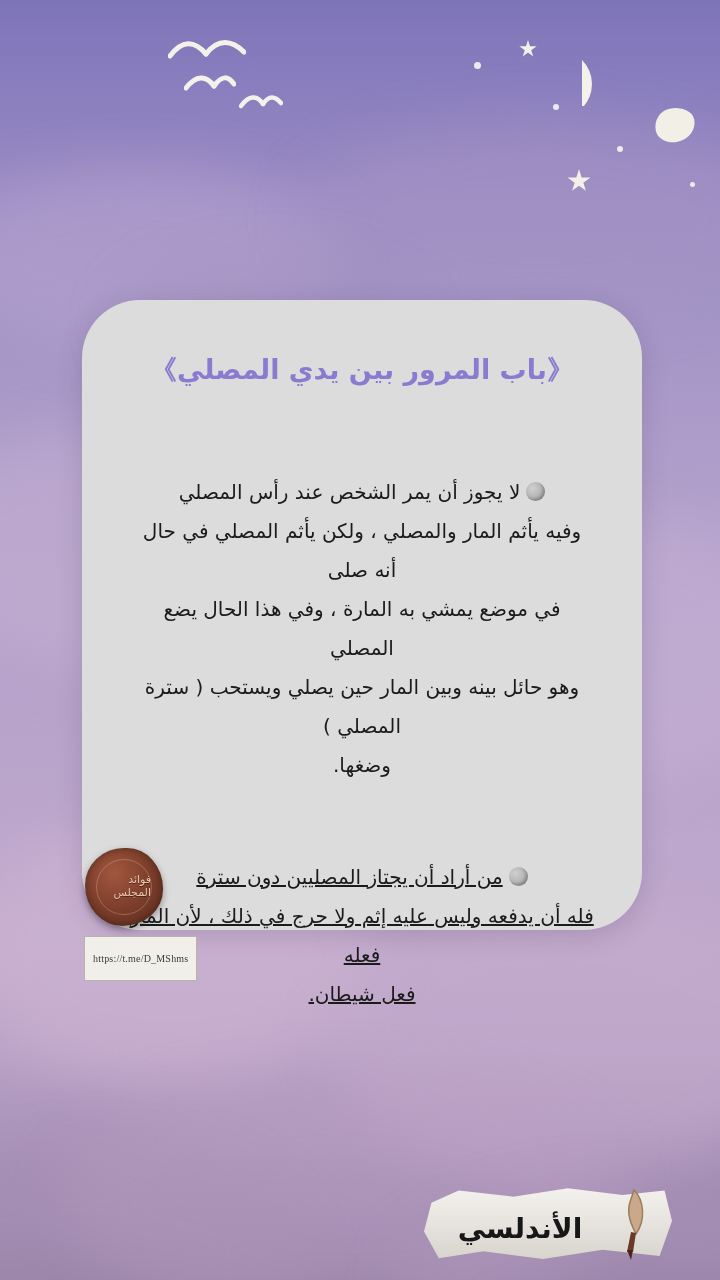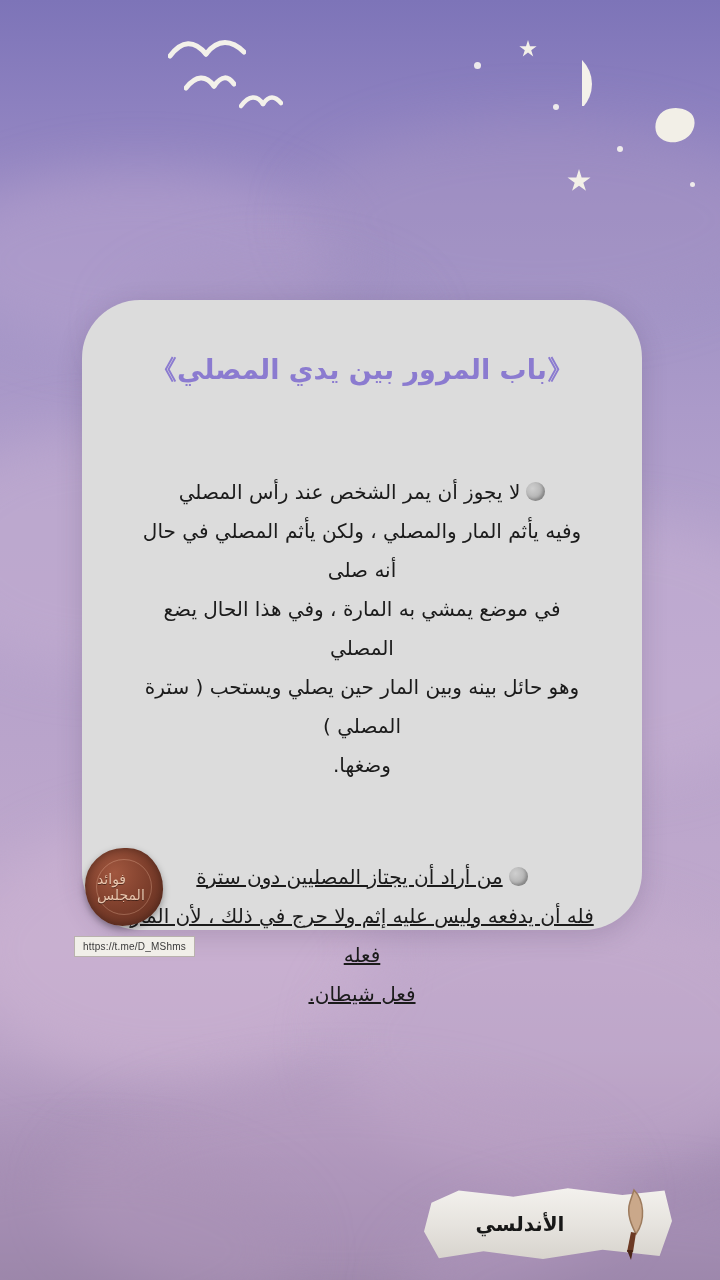--- a/index.html
+++ b/index.html
@@ -187,35 +187,35 @@
   }
   .seal-inner {
     position: absolute;
     left: 11px; top: 11px; right: 11px; bottom: 11px;
     border-radius: 50%;
     border: 1px solid rgba(255,210,180,0.28);
     display: flex;
     align-items: center;
     justify-content: center;
     color: #e9c6ae;
-    font-size: 14px;
+    font-size: 11px;
     line-height: 1.15;
-    text-align: left;
+    text-align: right;
     font-family: "DejaVu Sans", sans-serif;
     direction: rtl;
     text-shadow: 0 1px 0 rgba(0,0,0,0.4);
   }
   .seal-link {
     position: absolute;
-    left: 74px;
+    left: 84px;
     top: 936px;
-    padding: 4px 8px;
+    padding: 16px 8px;
     background: #f1efe9;
     border: 1px solid #b9b2ad;
-    font-family: Liberation Sans, sans-serif;
+    font-family: Liberation Serif, serif;
     font-size: 10px;
     color: #3a3a3a;
     direction: ltr;
     letter-spacing: 0.2px;
   }
 
   
   .footer-banner {
     position: absolute;
     left: 424px;
@@ -226,21 +226,21 @@
     clip-path: polygon(3% 22%, 14% 6%, 36% 14%, 58% 3%, 80% 12%, 97% 6%, 100% 46%, 95% 92%, 72% 84%, 48% 96%, 24% 86%, 6% 95%, 0% 60%);
     box-shadow: 0 2px 6px rgba(70,52,92,0.25);
   }
   .footer-text {
     position: absolute;
     left: 440px;
     top: 1212px;
     width: 160px;
     text-align: center;
     font-family: "DejaVu Sans", sans-serif;
-    font-size: 20px;
+    font-size: 28px;
     font-weight: bold;
     color: #171717;
     direction: rtl;
   }
   .quill {
     position: absolute;
     left: 600px;
     top: 1186px;
     width: 56px;
     height: 78px;

